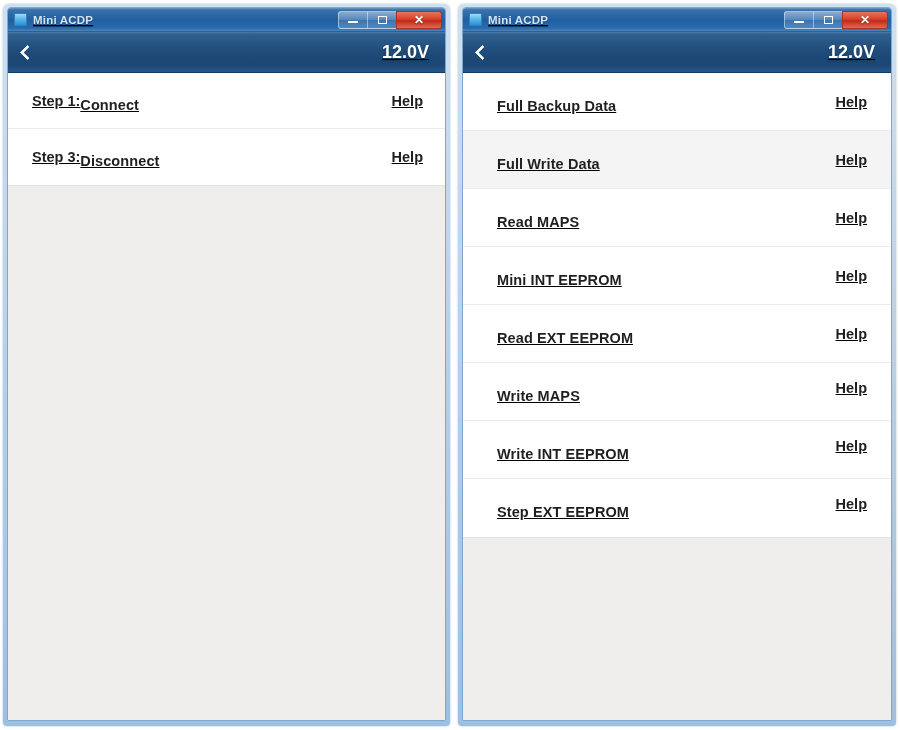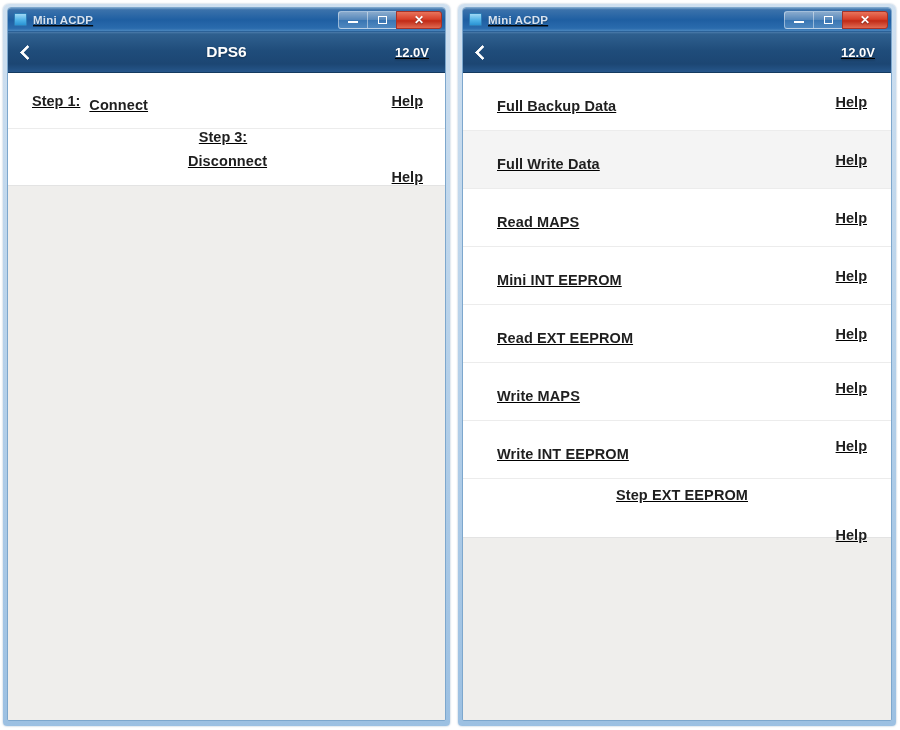--- a/index.html
+++ b/index.html
@@ -148,21 +148,21 @@
     text-align: center;
     font-size: 15.5px;
     font-weight: bold;
     color: #ffffff;
     text-shadow: 0 1px 2px rgba(0,0,0,0.35);
     pointer-events: none;
   }
 
   .nav-volt {
     margin-left: auto;
-    font-size: 13px;
+    font-size: 18px;
     font-weight: bold;
     color: #ffffff;
     text-shadow: 0 1px 2px rgba(0,0,0,0.35);
     z-index: 2;
   }
 
   
   .content {
     flex: 1 1 auto;
     background: #efeeec;
@@ -178,52 +178,51 @@
   .row {
     height: 56px;
     display: flex;
     align-items: center;
     padding: 0 22px 0 24px;
     background: #ffffff;
     border-bottom: 1px solid #ececec;
     cursor: pointer;
     position: relative;
   }
-  .row:last-child { border-bottom: none; flex-direction: column; }
+  .row:last-child { border-bottom: none; }
   .row.shaded { background: #f4f4f4; }
 
   .row-label {
     font-size: 14.5px;
     font-weight: bold;
     color: #1f1f1f;
     letter-spacing: 0.1px;
     white-space: nowrap;
     margin-top: 8px;
   }
   .row-step {
     font-size: 14.5px;
     font-weight: bold;
     color: #1f1f1f;
-    margin-right: 9px;
     white-space: nowrap;
   }
 
   .row-help {
     margin-left: auto;
     font-size: 14.5px;
     font-weight: bold;
     color: #1f1f1f;
     cursor: pointer;
     padding-left: 24px;
   }
   .row-help.hidden { visibility: hidden; }
   .row-help.nudge  { position: relative; top: -4px; }
 
   
-  .window.right .row { height: 58px; padding: 0 24px 0 34px; gap: 28px; }
+  .window.right .row { height: 58px; padding: 0 24px 0 34px; }
   .window.right .row-label { font-size: 14.5px; }
 </style>
 </head>
 <body>
 
 <div class="desktop">
 
   <div class="window left">
     <div class="win-inner">
 
@@ -238,21 +237,20 @@
               <i class="glyph-max"></i>
             </div>
           <div class="win-btn close">✕</div>
         </div>
       </div>
 
       <div class="navbar">
         <div class="nav-back">
           <span class="chev"></span>
         </div>
-        <div class="nav-title">DPS6</div>
         <div class="nav-volt">12.0V</div>
       </div>
 
       <div class="content">
         <div class="list">
 
           <div class="row">
             <span class="row-step">Step 1:</span>
             <span class="row-label">Connect</span>
             <span class="row-help">Help</span>

